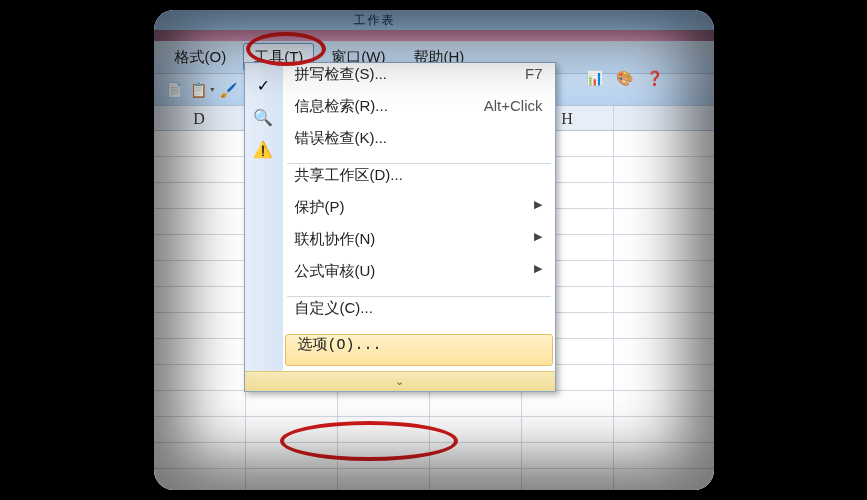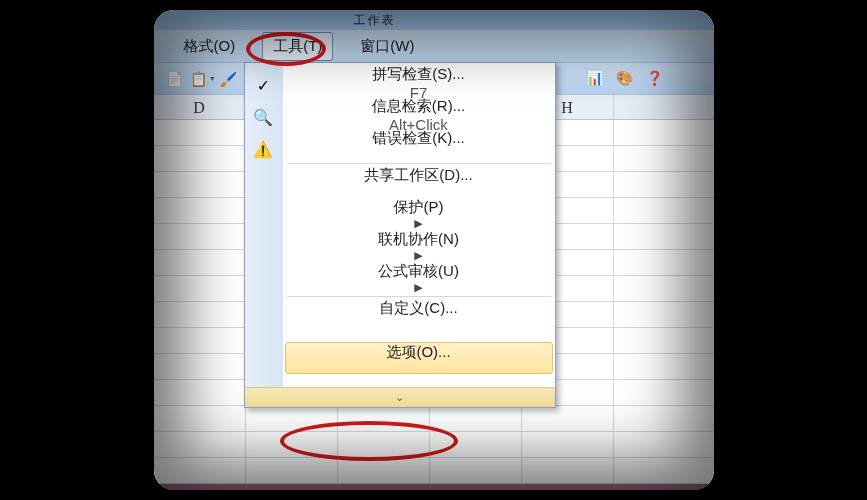--- a/index.html
+++ b/index.html
@@ -37,22 +37,23 @@
       padding-left: 200px;
       line-height: 20px;
       letter-spacing: 2px;
     }
     
     .menubar {
       height: 32px;
       background: linear-gradient(#d6e8fb,#bdd9f5);
       display: flex;
       align-items: center;
-      padding-left: 19px;
-      gap: 16px;
+      padding-left: 10px;
+      gap: 6px;
+      margin-top: 11px;
     }
     .menuitem {
       padding: 4px 10px;
       font-size: 15px;
       color: #222;
       cursor: default;
       border: 1px solid transparent;
       border-radius: 3px;
       white-space: nowrap;
     }
@@ -154,33 +155,33 @@
       justify-content: center;
       font-size: 16px;
     }
     .dd-list {
       flex: 1;
       padding: 2px 0;
     }
     .dd-item {
       height: 32px;
       display: flex;
-      align-items: center;
+      align-items: flex-start;
       padding: 0 12px;
       font-size: 15px;
       color: #222;
       cursor: default;
       position: relative;
-      flex-direction: column;
     }
     .dd-item.highlight {
       background: linear-gradient(#fff1c9,#ffe39d);
       border: 1px solid #e6c064;
       border-radius: 3px;
-      margin: 11px 2px;
+      margin: 3px 2px;
+      font-family: Liberation Mono, monospace;
     }
     .dd-label { flex: 1; }
     .dd-shortcut { color: #555; font-size: 15px; }
     .dd-arrow { font-size: 11px; color: #444; }
     .dd-sep {
       height: 1px;
       background: #d0d8e2;
       margin: 2px 4px;
     }
     .dd-expand {
@@ -228,20 +229,21 @@
 <div class="frame">
   <div class="inner">
     <div class="titlebar">
       <span>工作表</span>
     </div>
 
     <div class="menubar">
       <div class="menuitem"><span>格式(O)</span></div>
       <div class="menuitem active"><span>工具(T)</span></div>
       <div class="menuitem"><span>窗口(W)</span></div>
+      <div class="menuitem"><span>帮助(H)</span></div>
     </div>
 
     <div class="toolbar">
       <div class="toolbtn">📄</div>
       <div class="toolbtn dd">📋</div>
       <div class="toolbtn">🖌️</div>
       <div class="toolsep"></div>
       <div class="toolbtn dd">↩️</div>
     </div>
 

